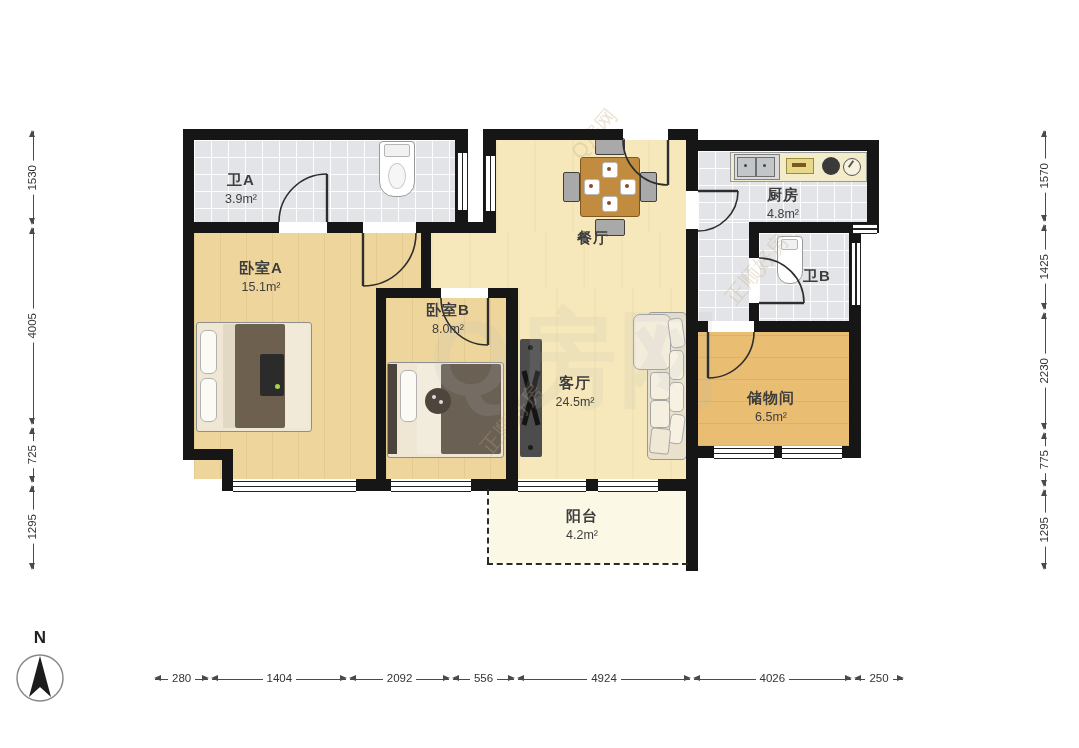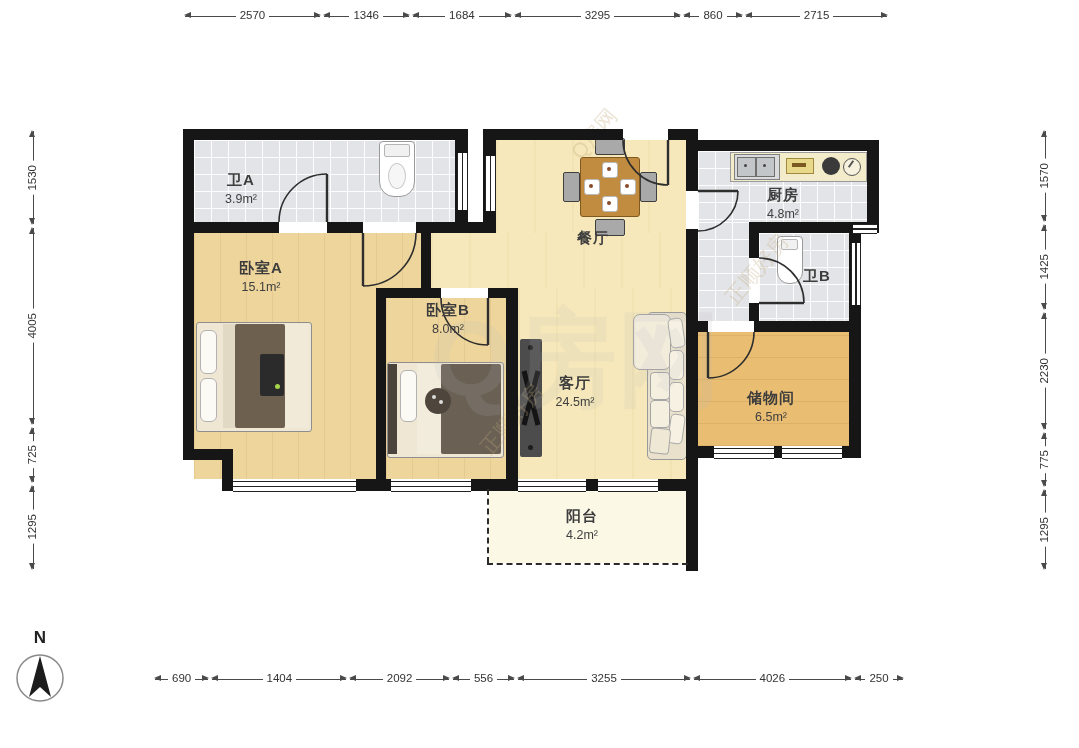--- a/index.html
+++ b/index.html
@@ -56,67 +56,41 @@
   .wm.big{font-size:105px;font-weight:bold;color:rgba(186,186,192,0.14);}
   .wm.diag{font-size:21px;color:rgba(192,168,122,0.30);transform:rotate(-50deg);}
   .compass{position:absolute;left:14px;top:628px;width:52px;z-index:6;text-align:center;}
   .compass .nlab{font-size:17px;color:#222;font-weight:600;margin-bottom:1px;}
 </style>
 </head>
 <body>
 
 <div class="stage">
 
-  <div class="dimrow h" style="left:183px;top:7px;width:706px;">
-    <div class="dimseg h" style="flex-grow:2570">
-        <i class="dimline h"></i>
-        <span class="dimtext">2570</span>
-      </div>
-    <div class="dimseg h" style="flex-grow:1346">
-        <i class="dimline h"></i>
-        <span class="dimtext">1346</span>
-      </div>
-    <div class="dimseg h" style="flex-grow:1684">
-        <i class="dimline h"></i>
-        <span class="dimtext">1684</span>
-      </div>
-    <div class="dimseg h" style="flex-grow:3295">
-        <i class="dimline h"></i>
-        <span class="dimtext">3295</span>
-      </div>
-    <div class="dimseg h" style="flex-grow:860">
-        <i class="dimline h"></i>
-        <span class="dimtext">860</span>
-      </div>
-    <div class="dimseg h" style="flex-grow:2715">
-        <i class="dimline h"></i>
-        <span class="dimtext">2715</span>
-      </div>
-  </div>
 
   <div class="dimrow h" style="left:153px;top:670px;width:752px;">
     <div class="dimseg h" style="flex-grow:690">
         <i class="dimline h"></i>
-        <span class="dimtext">690</span>
+        <span class="dimtext">280</span>
       </div>
     <div class="dimseg h" style="flex-grow:2396">
         <i class="dimline h"></i>
         <span class="dimtext">1404</span>
       </div>
     <div class="dimseg h" style="flex-grow:1579">
         <i class="dimline h"></i>
         <span class="dimtext">2092</span>
       </div>
     <div class="dimseg h" style="flex-grow:875">
         <i class="dimline h"></i>
         <span class="dimtext">556</span>
       </div>
     <div class="dimseg h" style="flex-grow:3255">
         <i class="dimline h"></i>
-        <span class="dimtext">3255</span>
+        <span class="dimtext">4924</span>
       </div>
     <div class="dimseg h" style="flex-grow:2925">
         <i class="dimline h"></i>
         <span class="dimtext">4026</span>
       </div>
     <div class="dimseg h" style="flex-grow:570">
         <i class="dimline h"></i>
         <span class="dimtext">250</span>
       </div>
   </div>

